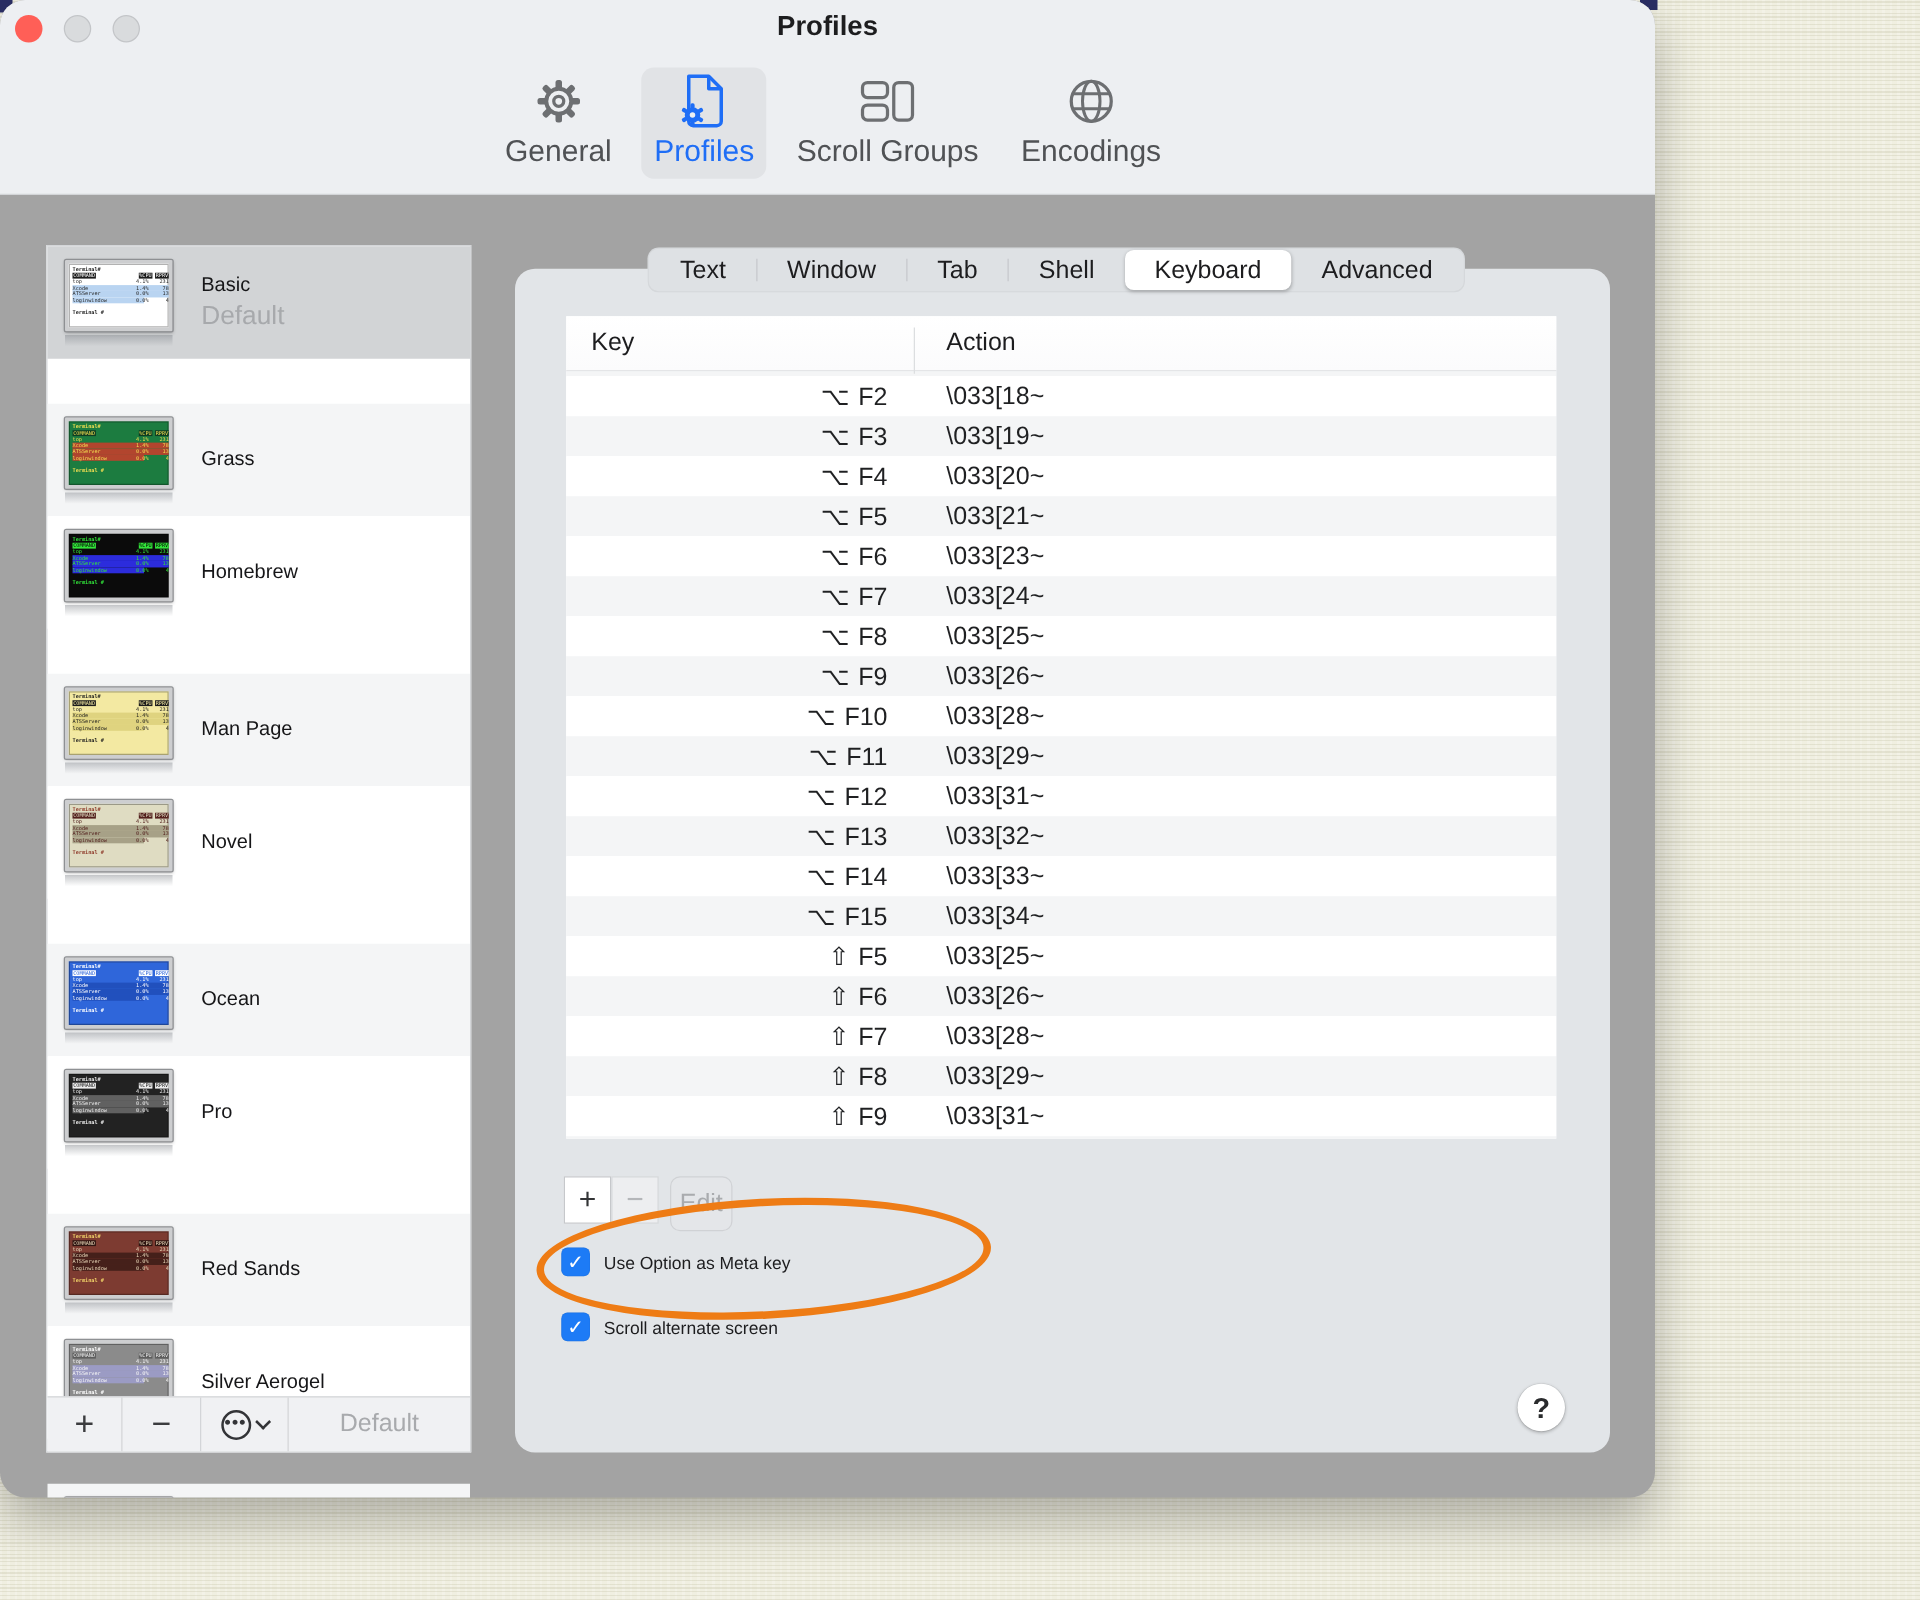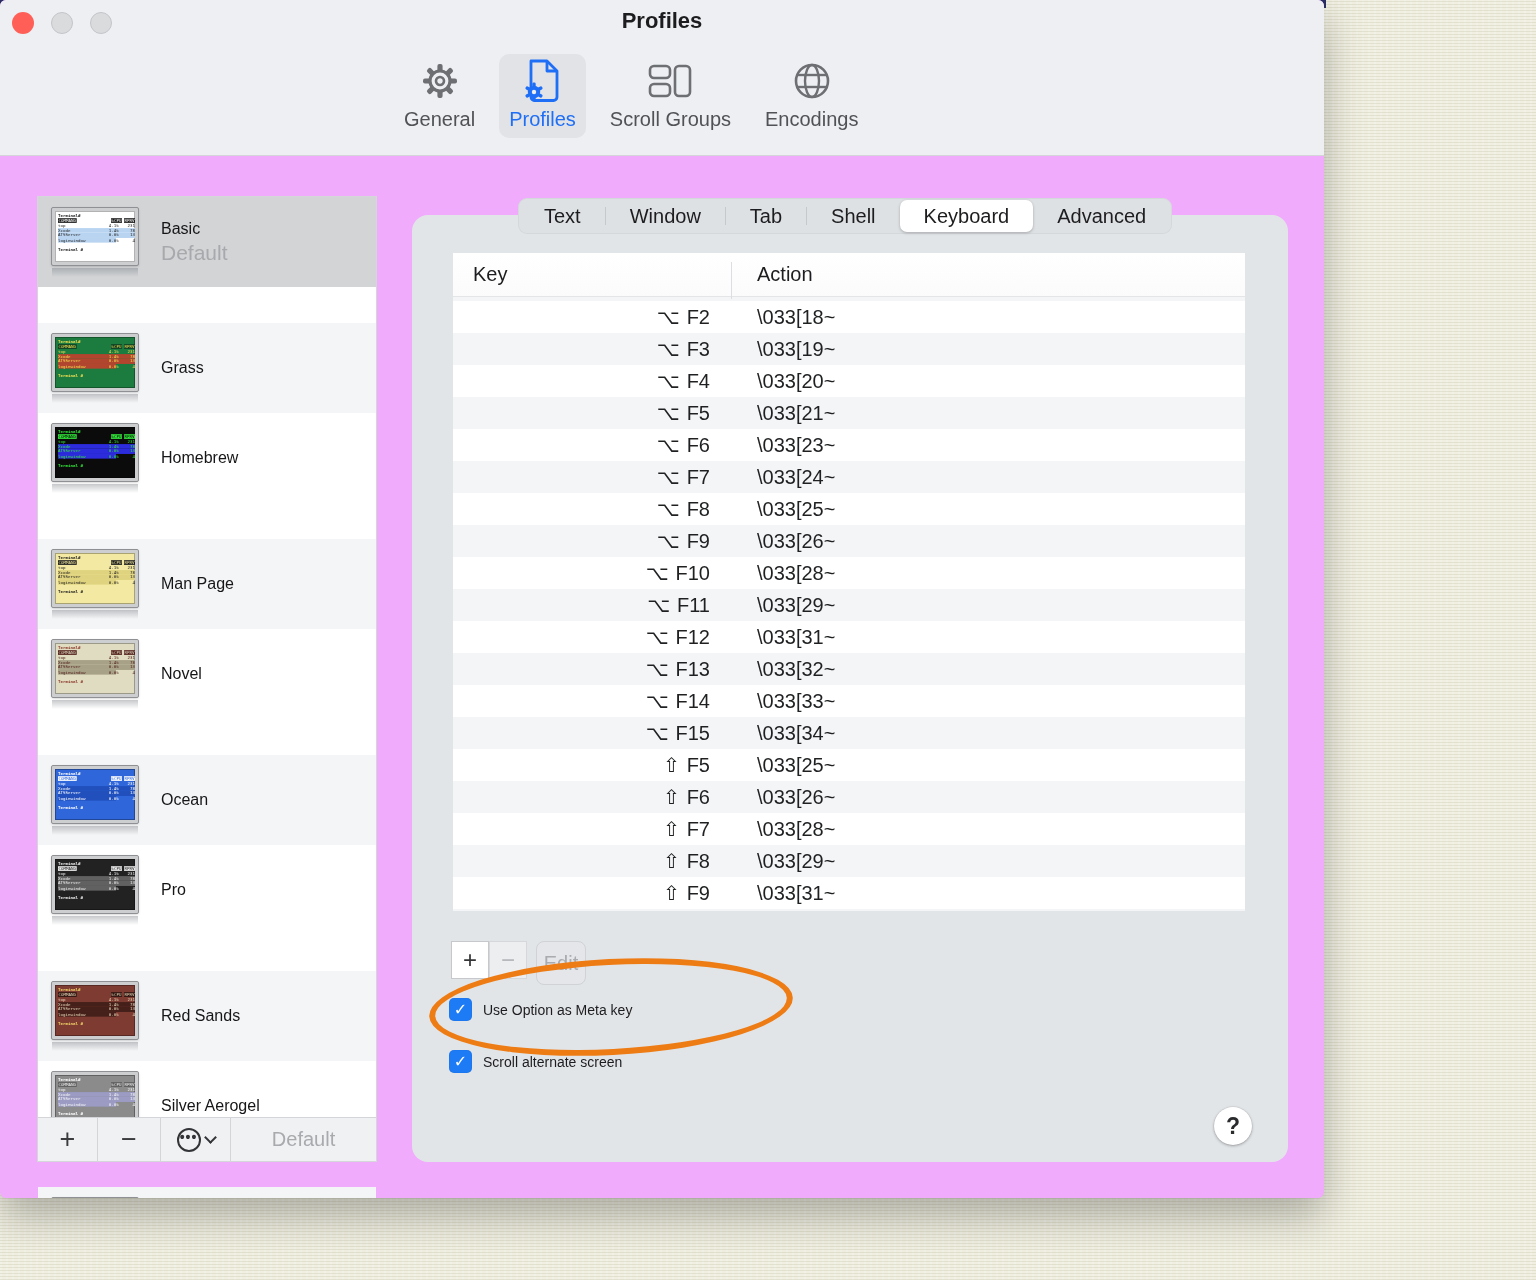--- a/index.html
+++ b/index.html
@@ -11,38 +11,38 @@
     background-image:
       repeating-linear-gradient(0deg, rgba(188,186,156,.28) 0 1px, rgba(0,0,0,0) 1px 3px),
       repeating-linear-gradient(90deg, rgba(255,255,255,.20) 0 2px, rgba(0,0,0,0) 2px 6px);
     position:relative; overflow:hidden;
   }
   .corner-notch { position:absolute; background:#2b2f66; z-index:0; }
 
   
   .window {
     position:absolute; left:0; top:0; width:1324px; height:1198px;
-    background:#f0abfc; border-radius:6px; z-index:1;
+    background:#a3a3a3; border-radius:20px; z-index:1;
     box-shadow:0 18px 40px rgba(0,0,0,.28);
     overflow:hidden;
   }
   .titlebar { position:absolute; left:0; top:0; width:100%; height:156px;
     background:#edeff2; border-bottom:1.5px solid #d3d5d8; }
   .tl-dot { position:absolute; top:12px; width:22px; height:22px; border-radius:50%; }
   .tl-close { left:12px; background:#ff5f57; }
   .tl-min { left:51px; background:#d9dbdd; border:1px solid #c3c5c8; }
   .tl-zoom { left:90px; background:#d9dbdd; border:1px solid #c3c5c8; }
   .win-title { position:absolute; top:8px; left:0; width:1324px; text-align:center;
     font-size:22px; font-weight:bold; color:#1d1d1f; }
 
   .toolbar { position:absolute; top:54px; left:394px; display:flex; align-items:flex-start; gap:14px; }
   .tb-item { display:flex; flex-direction:column; align-items:center; gap:4px;
     padding:4px 10px 7px 10px; border-radius:10px; cursor:default; }
   .tb-item.selected { background:#e1e3e6; }
-  .tb-label { font-size:20px; color:#505255; white-space:nowrap; }
+  .tb-label { font-size:24px; color:#505255; white-space:nowrap; }
   .tb-item.selected .tb-label { color:#1f6ef6; }
   .tb-icon { width:46px; height:46px; display:flex; align-items:center; justify-content:center; }
 
   
   .sidebar { position:absolute; left:37px; top:196px; width:340px; height:966px;
     background:#ffffff; border:1px solid #d4d6d9; }
   .prow { height:90px; display:flex; align-items:center; background:#ffffff; }
   .prow.alt { background:#f4f5f6;margin-top:36px; }
   .prow.selected { background:#d2d4d6; }
   .thumbwrap { margin-left:14px; width:92px; }

